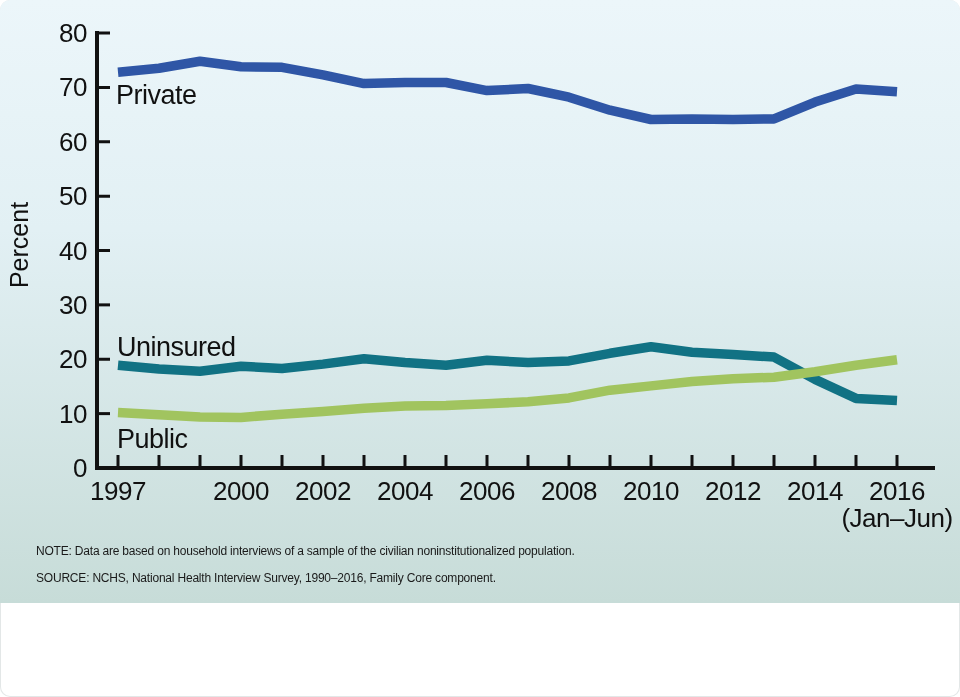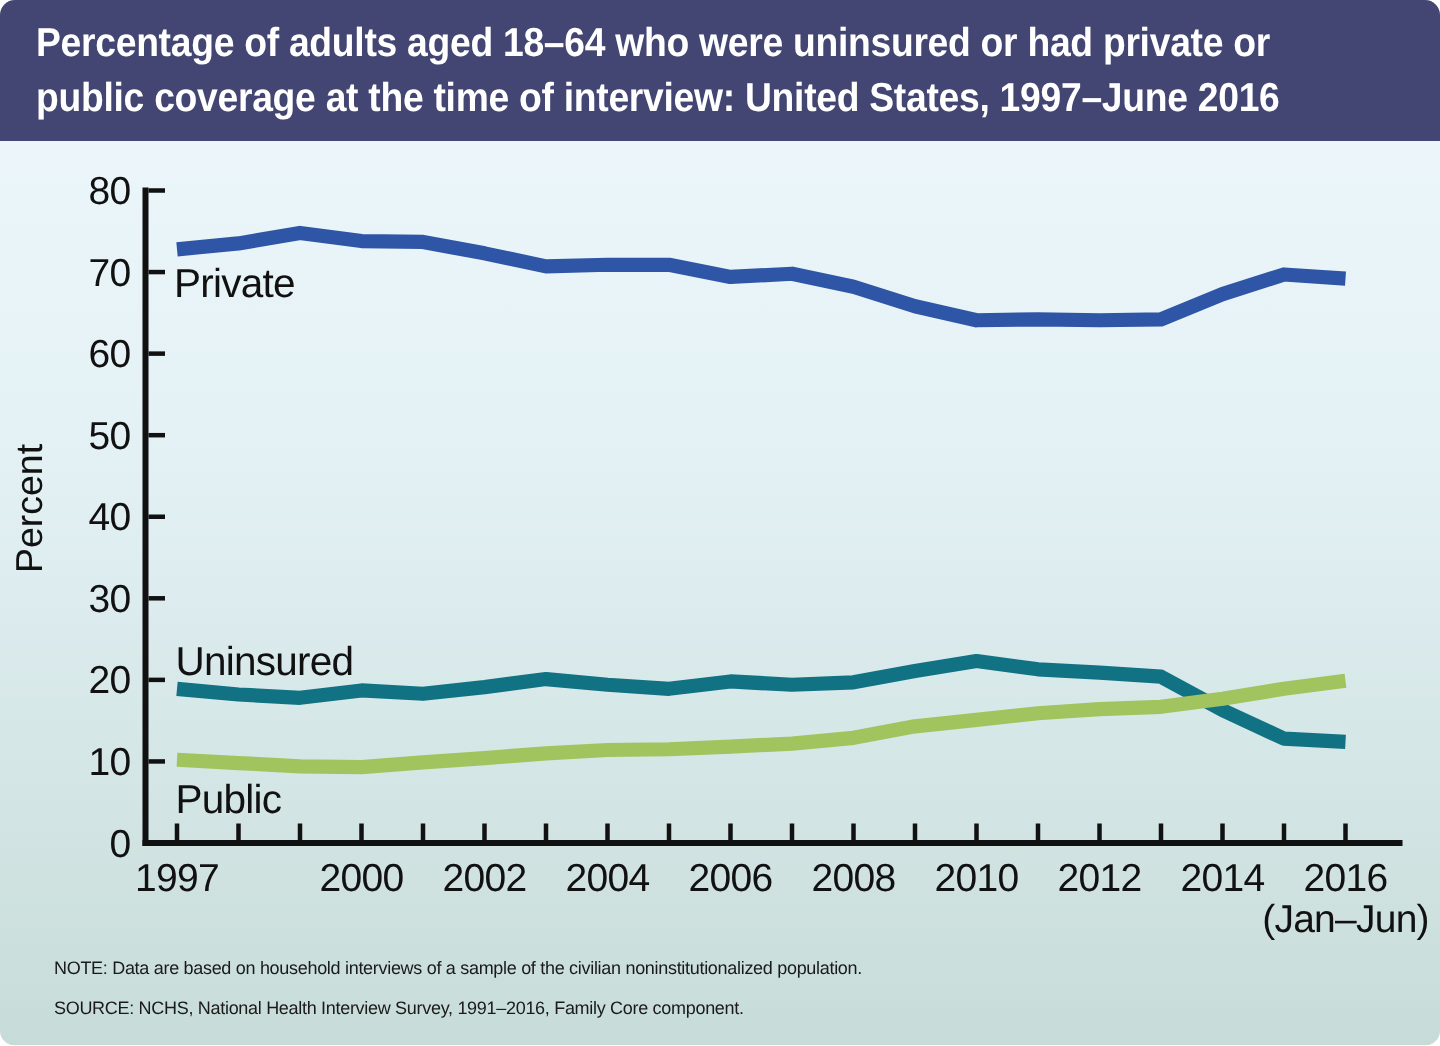--- a/index.html
+++ b/index.html
@@ -31,24 +31,20 @@
   .notes{
     position:absolute;left:36px;bottom:11px;
     font-size:12px;line-height:27px;color:#1a1a1a;
     letter-spacing:-0.2px;white-space:nowrap;
   }
 </style>
 </head>
 <body>
 
 <div class="figure">
-  <header class="title-bar">
-    <div class="title-line">Percentage of adults aged 18–64 who were uninsured or had private or</div>
-    <div class="title-line">public coverage at the time of interview: United States, 1997–June 2016</div>
-  </header>
   <div class="chart-area">
     <svg id="chart" width="960" height="603" viewBox="0 0 960 603">
         <line x1="97" y1="31" x2="97" y2="470" stroke="#111111" stroke-width="4"></line>
         <line x1="95" y1="468" x2="935" y2="468" stroke="#111111" stroke-width="4"></line>
         <text x="87" y="477" text-anchor="end" class="tick">0</text>
         <line x1="99" y1="413.625" x2="110" y2="413.625" stroke="#111111" stroke-width="3"></line>
         <text x="87" y="422.625" text-anchor="end" class="tick">10</text>
         <line x1="99" y1="359.25" x2="110" y2="359.25" stroke="#111111" stroke-width="3"></line>
         <text x="87" y="368.25" text-anchor="end" class="tick">20</text>
         <line x1="99" y1="304.875" x2="110" y2="304.875" stroke="#111111" stroke-width="3"></line>
@@ -97,16 +93,16 @@
         <text x="28" y="245" text-anchor="middle" class="axis-title" transform="rotate(-90 28 245)">Percent</text>
         <polyline points="118,72.2 159,68.3 200,61.3 241,66.7 282,67.3 323,74.9 364,83.6 405,82.5 446,82.5 487,90.6 528,88.5 569,97.2 610,110.2 651,119.5 692,118.9 733,119.5 774,118.9 815,102.1 856,89.0 897,91.7" fill="none" stroke="#2f56a6" stroke-width="9.5" stroke-linejoin="round" stroke-linecap="butt"></polyline>
         <polyline points="118,365.2 159,369.0 200,371.2 241,366.3 282,368.5 323,364.1 364,358.7 405,362.5 446,365.2 487,360.3 528,362.5 569,360.9 610,353.3 651,346.7 692,352.2 733,354.4 774,357.1 815,379.4 856,398.4 897,400.6" fill="none" stroke="#117284" stroke-width="9.5" stroke-linejoin="round" stroke-linecap="butt"></polyline>
         <polyline points="118,412.5 159,414.7 200,416.9 241,417.4 282,414.2 323,411.4 364,408.2 405,406.0 446,405.5 487,403.8 528,401.7 569,397.9 610,390.2 651,385.9 692,381.5 733,378.8 774,377.2 815,371.8 856,365.2 897,359.8" fill="none" stroke="#a1c45f" stroke-width="9.5" stroke-linejoin="round" stroke-linecap="butt"></polyline>
         <text x="116" y="104" class="series-label">Private</text>
         <text x="117" y="356" class="series-label">Uninsured</text>
         <text x="117" y="448" class="series-label">Public</text>
       </svg>
     <div class="notes">
       <div>NOTE: Data are based on household interviews of a sample of the civilian noninstitutionalized population.</div>
-      <div>SOURCE: NCHS, National Health Interview Survey, 1991–2016, Family Core component.</div>
+      <div>SOURCE: NCHS, National Health Interview Survey, 1990–2016, Family Core component.</div>
     </div>
   </div>
 </div>
 
 </body></html>

